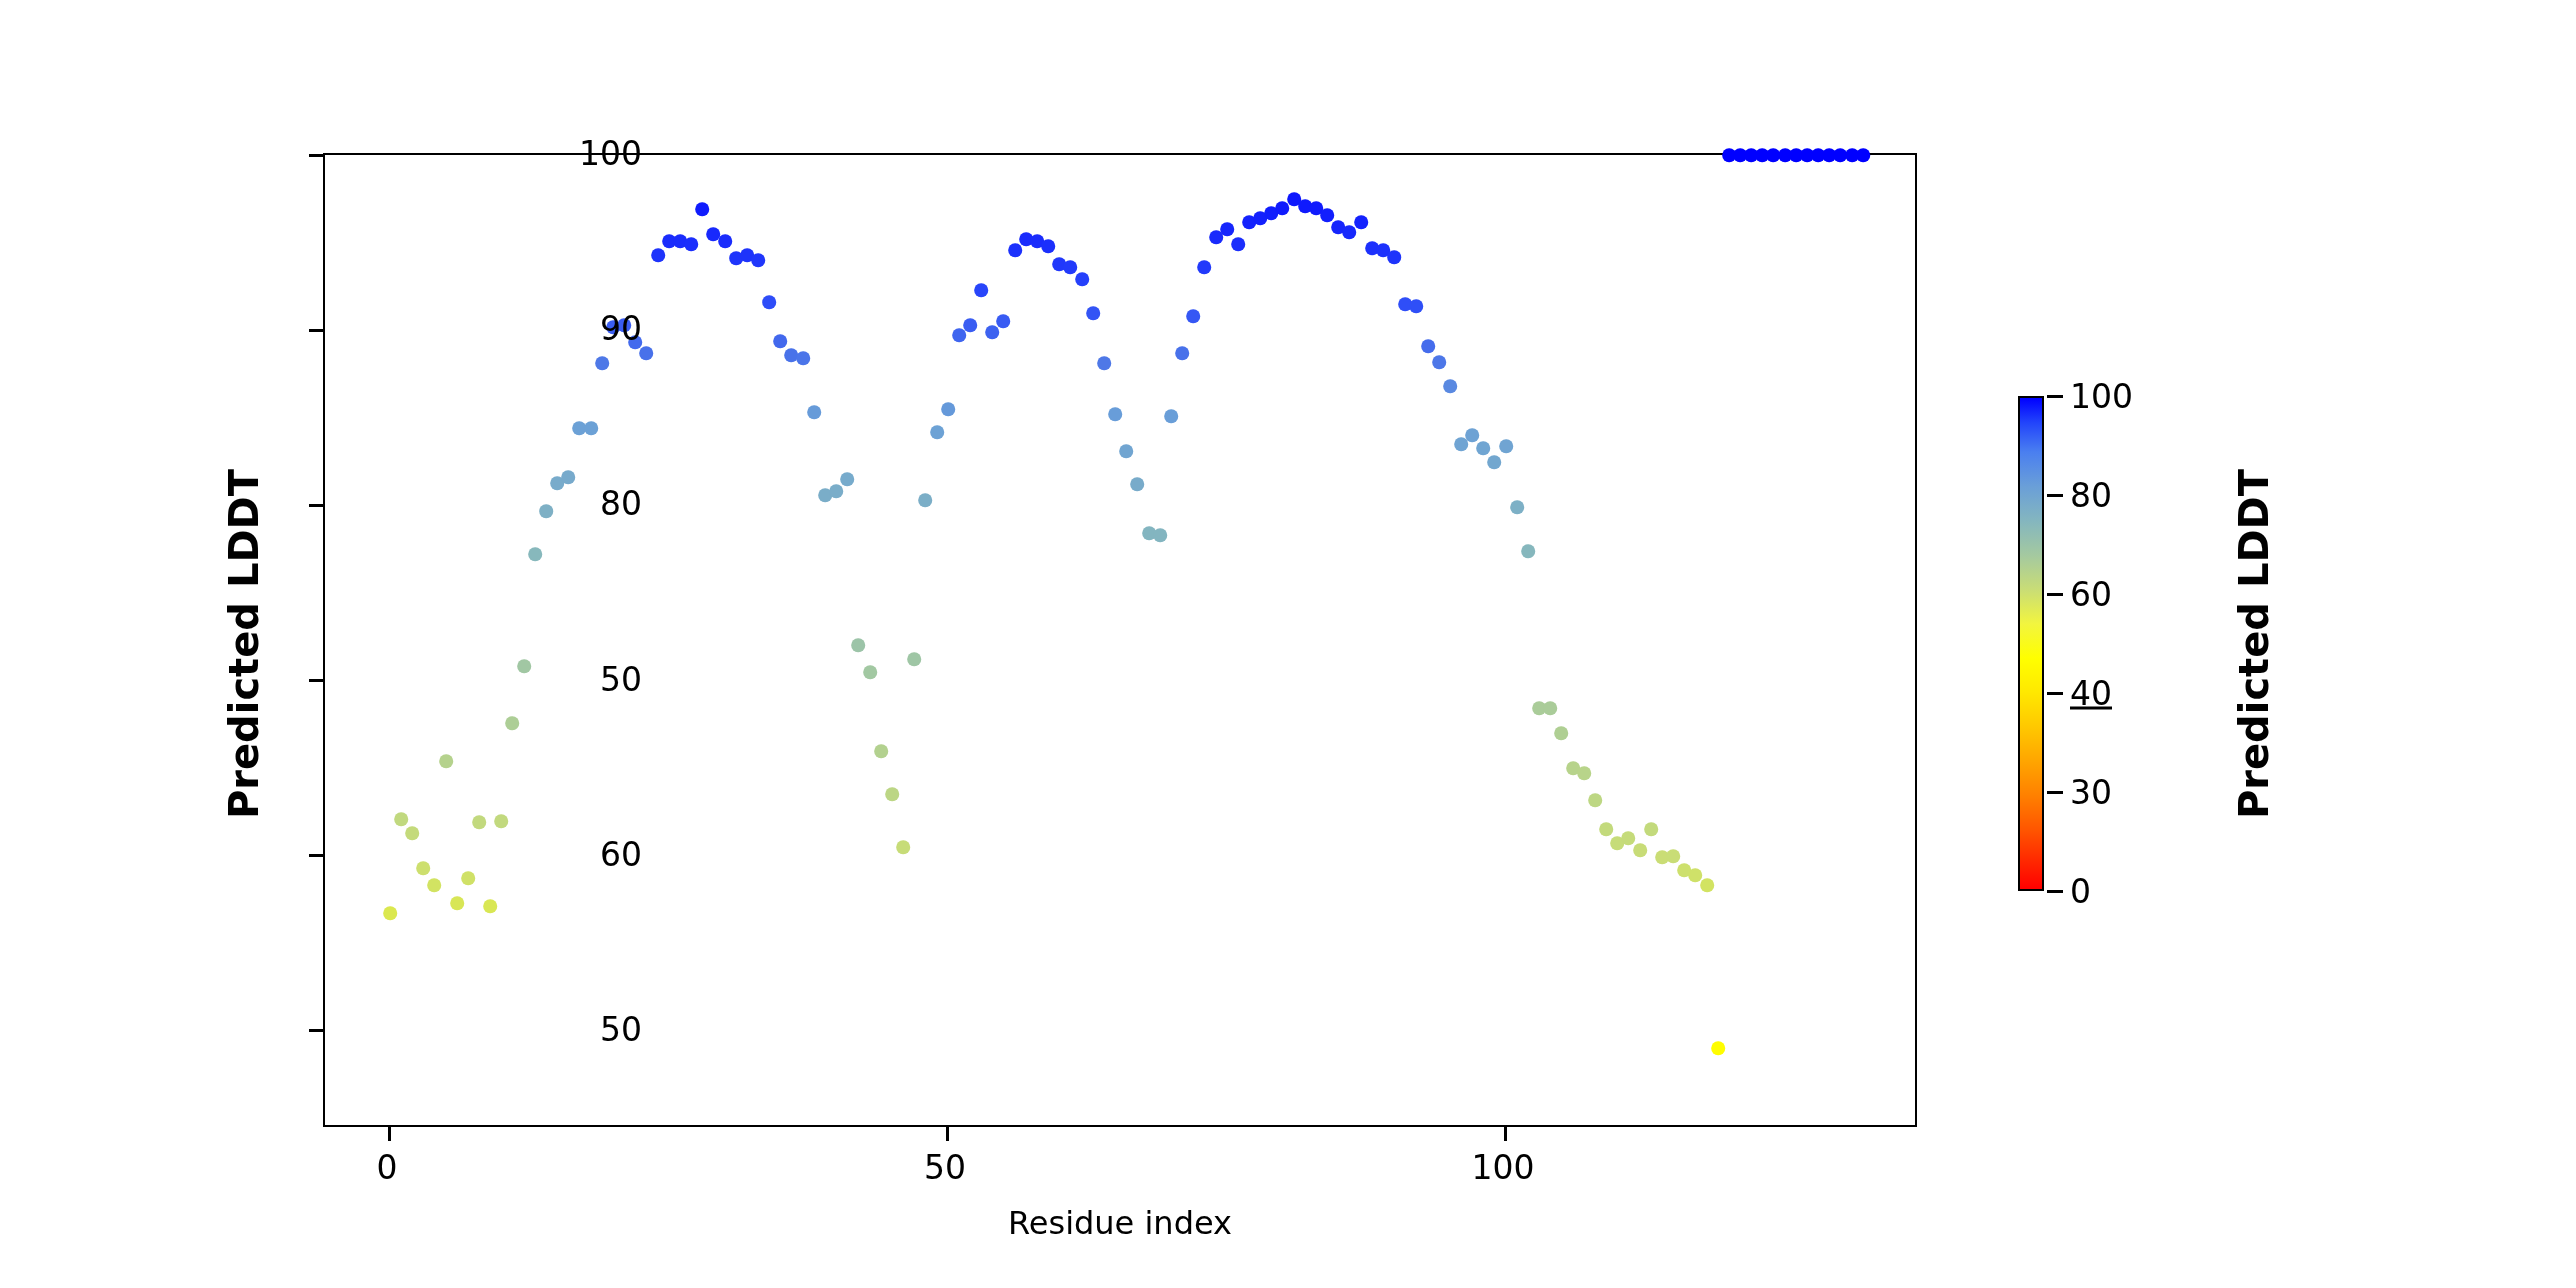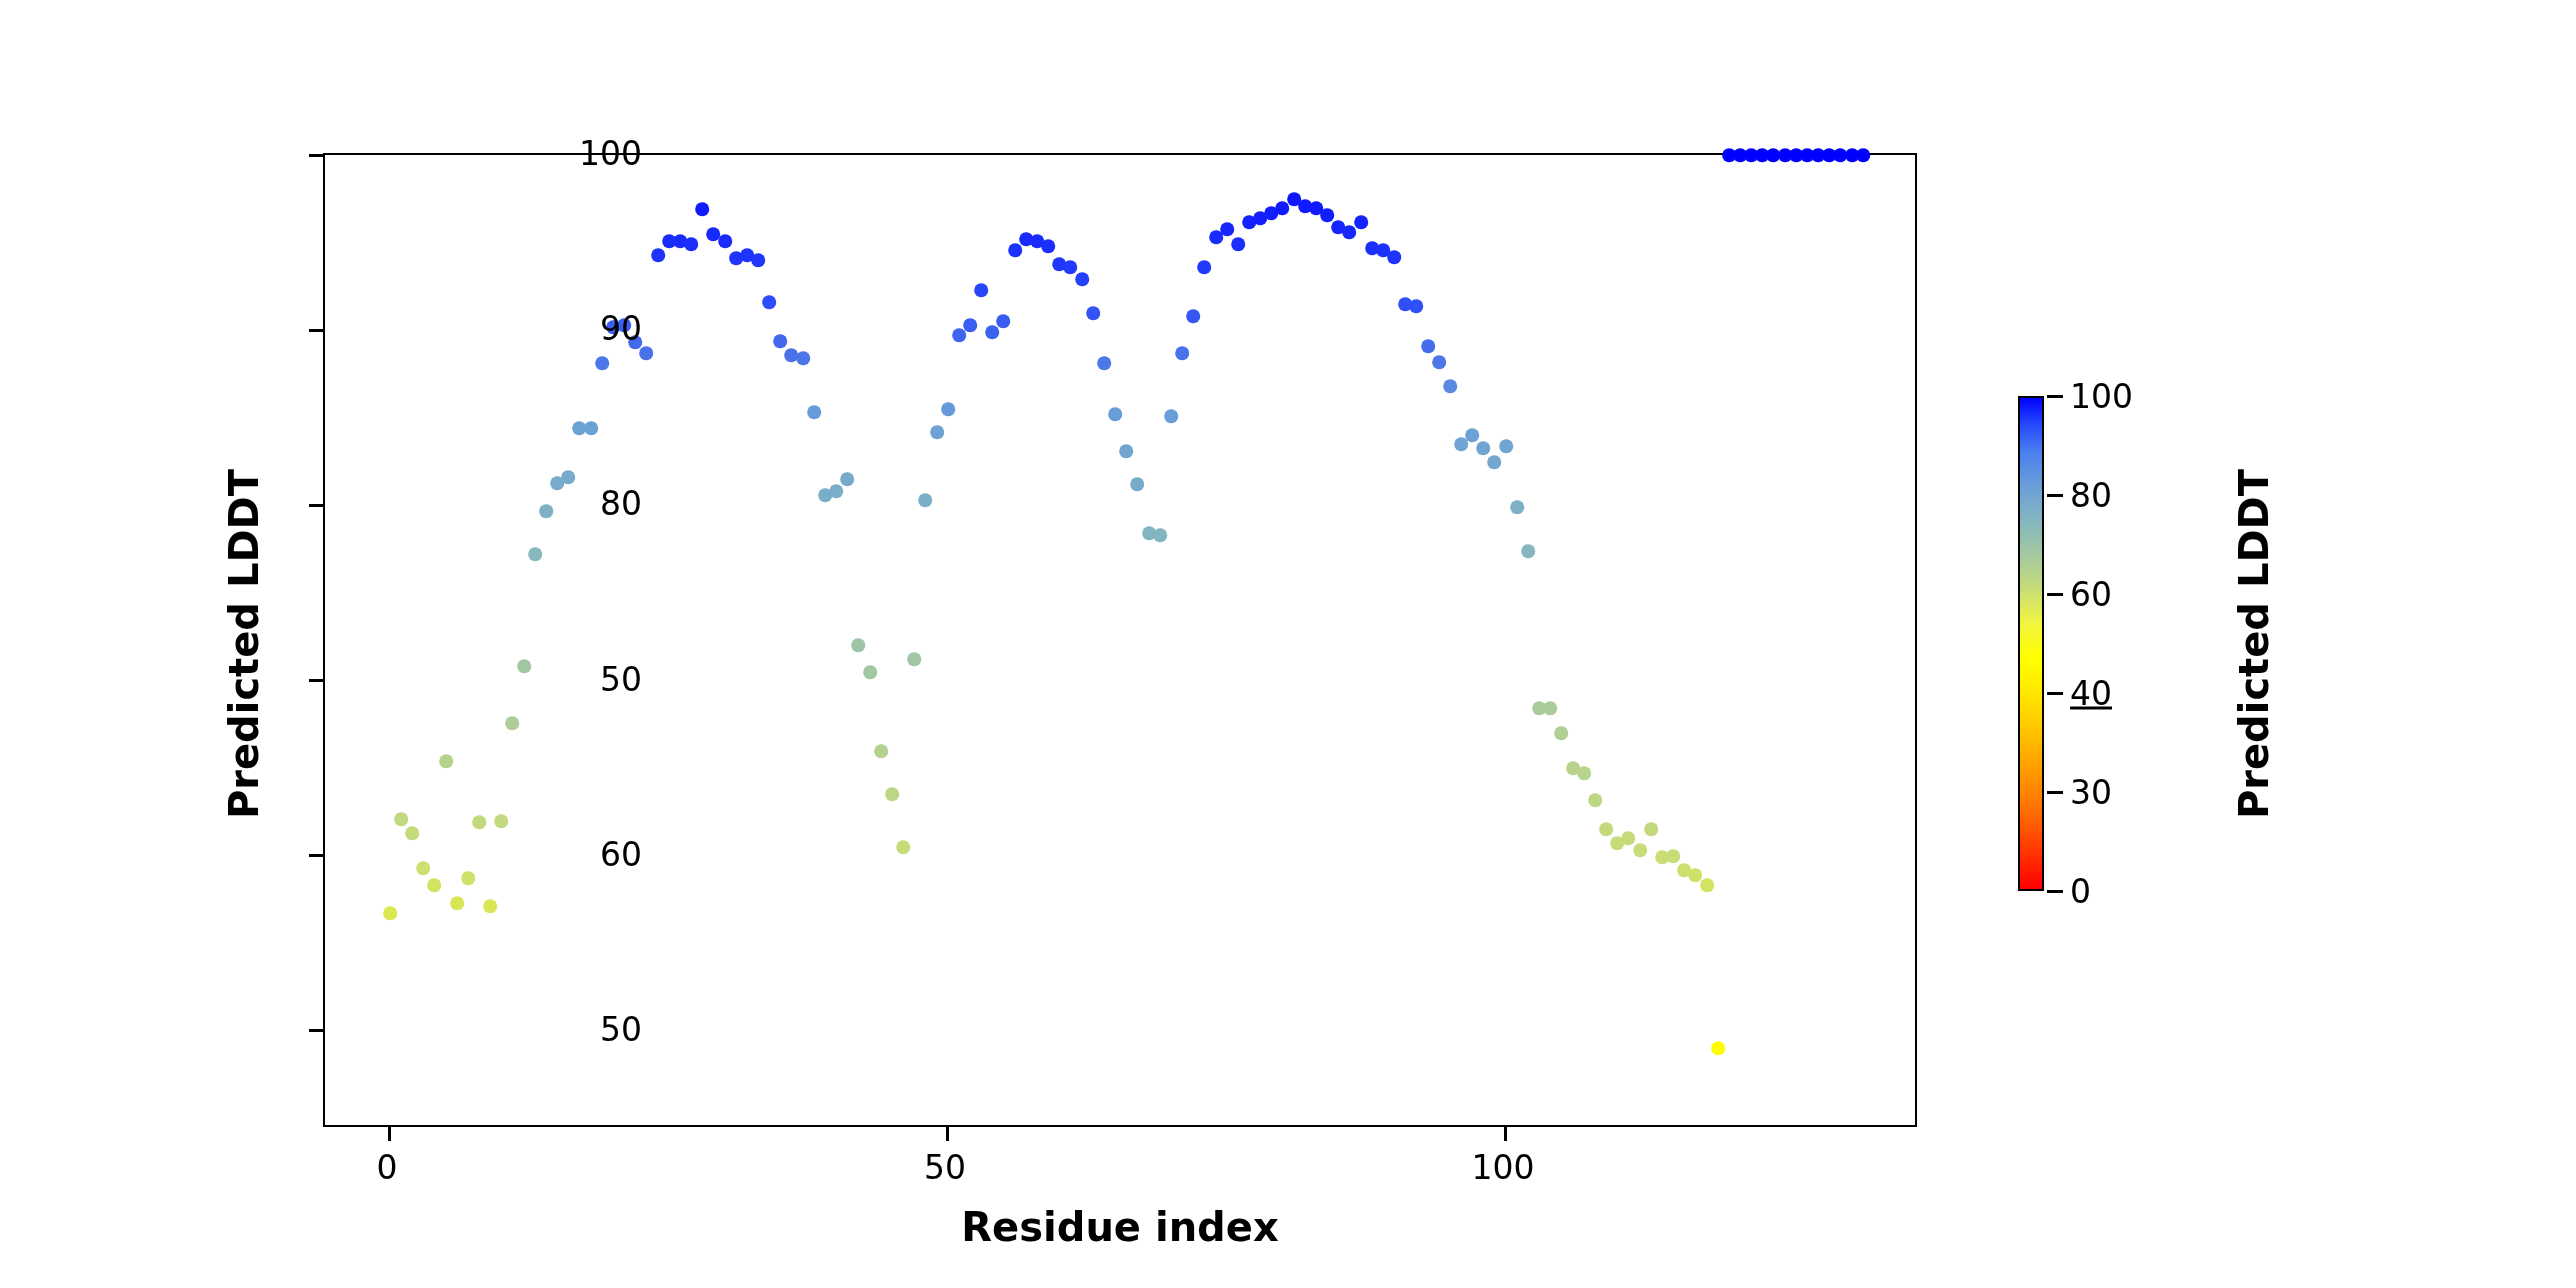--- a/index.html
+++ b/index.html
@@ -15,21 +15,21 @@
   
   .ytick{position:absolute;left:-15.7px;width:15.7px;height:2.9px;background:#000;}
   .xtick{position:absolute;bottom:-15.7px;width:2.9px;height:15.7px;background:#000;}
   .ytlabel{position:absolute;right:1934px;transform:translateY(-50%);
            font-size:33px;color:#000;white-space:nowrap;text-align:right;width:143px;}
   .xtlabel{position:absolute;transform:translateX(-50%);font-size:33px;color:#000;white-space:nowrap;}
 
   #ylabel{position:absolute;left:69px;top:50%;transform:translateY(-50%) rotate(-90deg);
           transform-origin:center center;font-size:40px;font-weight:bold;color:#000;white-space:nowrap;}
   #xlabel{position:absolute;left:323px;width:1594px;top:1204px;text-align:center;
-          font-size:40px;font-weight:bold;color:#000;}
+          font-size:32px;font-weight:normal;color:#000;}
 
   
   #cbwrap{position:absolute;left:2018px;top:396px;width:372px;height:501px;}
   #cbbar{position:absolute;left:0;top:0;width:26px;height:495px;border:2.9px solid #000;box-sizing:border-box;
          background:linear-gradient(to top,
             #ff0000 0%, #ff2a00 6%, #ff5500 12%, #ff8000 19%, #ffa500 26%,
             #ffc800 33%, #ffe800 40%, #ffff00 47%, #f2f53f 54%,
             #c9dd76 61%, #a4c9a0 68%, #84b6bf 75%, #6a9fd8 82%,
             #4a7ff0 89%, #2244fb 95%, #0000ff 100%);}
   .cbtick{position:absolute;left:29px;width:15.7px;height:2.9px;background:#000;}

